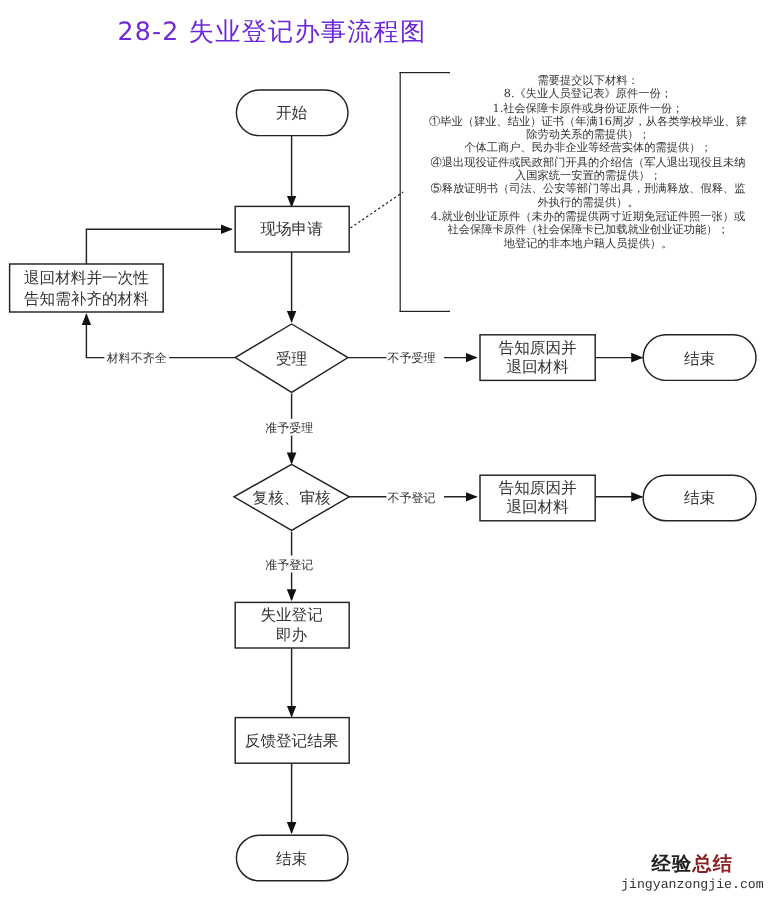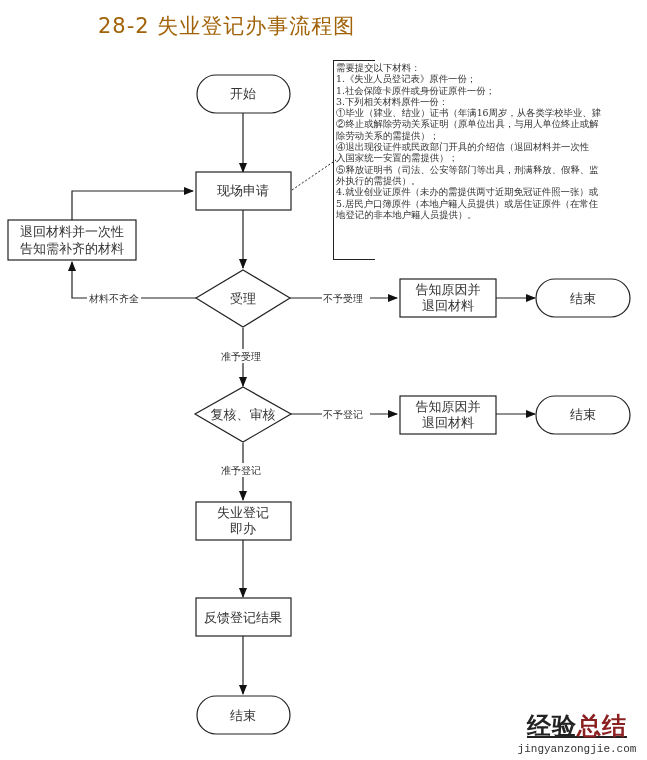--- a/index.html
+++ b/index.html
@@ -1,29 +1,29 @@
 <!DOCTYPE html>
 <html><head>
 <meta charset="utf-8">
 <style>
   html, body { margin: 0; padding: 0; background: #ffffff; }
   body { width: 647px; height: 760px; position: relative; overflow: hidden;
          font-family: "DejaVu Sans", "Liberation Sans", sans-serif; color: #222; }
-  .title { position: absolute; left: 98px; top: 12px; font-size: 21px; letter-spacing: 1px; color: #a16207; }
+  .title { position: absolute; left: 98px; top: 12px; font-size: 21px; letter-spacing: 1px; color: #6d28d9; }
   svg#flow { position: absolute; left: 0; top: 0; }
   .node-text { font-family: "DejaVu Serif", "Liberation Serif", serif; font-size: 13px; fill: #333; }
   .edge-text { font-family: "DejaVu Serif", "Liberation Serif", serif; font-size: 10px; fill: #333; }
   .note { position: absolute; left: 336px; top: 62px; width: 308px;
           font-family: "DejaVu Serif", "Liberation Serif", serif; font-size: 9.4px; line-height: 11.3px; color: #333; }
-  .note-line { white-space: nowrap; display: block; }
+  .note-line { white-space: nowrap; display: block; text-align: center; }
   .note-border { position: absolute; left: 333px; top: 60px; width: 1px; height: 200px; background: #222; }
   .note-tick-top { position: absolute; left: 333px; top: 60px; width: 42px; height: 1px; background: #222; }
   .note-tick-bot { position: absolute; left: 333px; top: 259px; width: 42px; height: 1px; background: #222; }
   .wm { position: absolute; left: 512px; top: 710px; width: 130px; text-align: center; }
-  .wm-cn { font-size: 24px; font-weight: bold; letter-spacing: 1px; text-decoration: underline; }
+  .wm-cn { font-size: 16px; font-weight: bold; letter-spacing: 1px; }
   .wm-cn .a { color: #222; } .wm-cn .b { color: #8b2020; }
   .wm-url { font-family: Liberation Mono, monospace; font-size: 11px; color: #333; margin-top: 1px; }
 </style>
 </head>
 <body>
 
 <div class="title">28-2  失业登记办事流程图</div>
 
 <svg id="flow" width="647" height="760" viewBox="0 0 647 760">
   <defs>
@@ -122,32 +122,31 @@
     <text class="node-text" x="243" y="622">反馈登记结果</text>
     <text class="node-text" x="243" y="720">结束</text>
   </g>
 </svg>
 
 <div class="note-border"></div>
 <div class="note-tick-top"></div>
 <div class="note-tick-bot"></div>
 <div class="note" id="note">
     <span class="note-line">需要提交以下材料：</span>
-    <span class="note-line">1.《失业人员登记表》原件一份；</span>
+    <span class="note-line">8.《失业人员登记表》原件一份；</span>
     <span class="note-line">1.社会保障卡原件或身份证原件一份；</span>
-    <span class="note-line">3.下列相关材料原件一份：</span>
     <span class="note-line">①毕业（肄业、结业）证书（年满16周岁，从各类学校毕业、肄</span>
-    <span class="note-line">②终止或解除劳动关系证明（原单位出具，与用人单位终止或解</span>
     <span class="note-line">除劳动关系的需提供）；</span>
-    <span class="note-line">④退出现役证件或民政部门开具的介绍信（退回材料并一次性</span>
+    <span class="note-line">个体工商户、民办非企业等经营实体的需提供）；</span>
+    <span class="note-line">④退出现役证件或民政部门开具的介绍信（军人退出现役且未纳</span>
     <span class="note-line">入国家统一安置的需提供）；</span>
     <span class="note-line">⑤释放证明书（司法、公安等部门等出具，刑满释放、假释、监</span>
     <span class="note-line">外执行的需提供）。</span>
     <span class="note-line">4.就业创业证原件（未办的需提供两寸近期免冠证件照一张）或</span>
-    <span class="note-line">5.居民户口簿原件（本地户籍人员提供）或居住证原件（在常住</span>
+    <span class="note-line">社会保障卡原件（社会保障卡已加载就业创业证功能）；</span>
     <span class="note-line">地登记的非本地户籍人员提供）。</span>
   </div>
 
 <div class="wm">
   <div class="wm-cn">
     <span class="a">经验</span><span class="b">总结</span>
   </div>
   <div class="wm-url">jingyanzongjie.com</div>
 </div>
 

